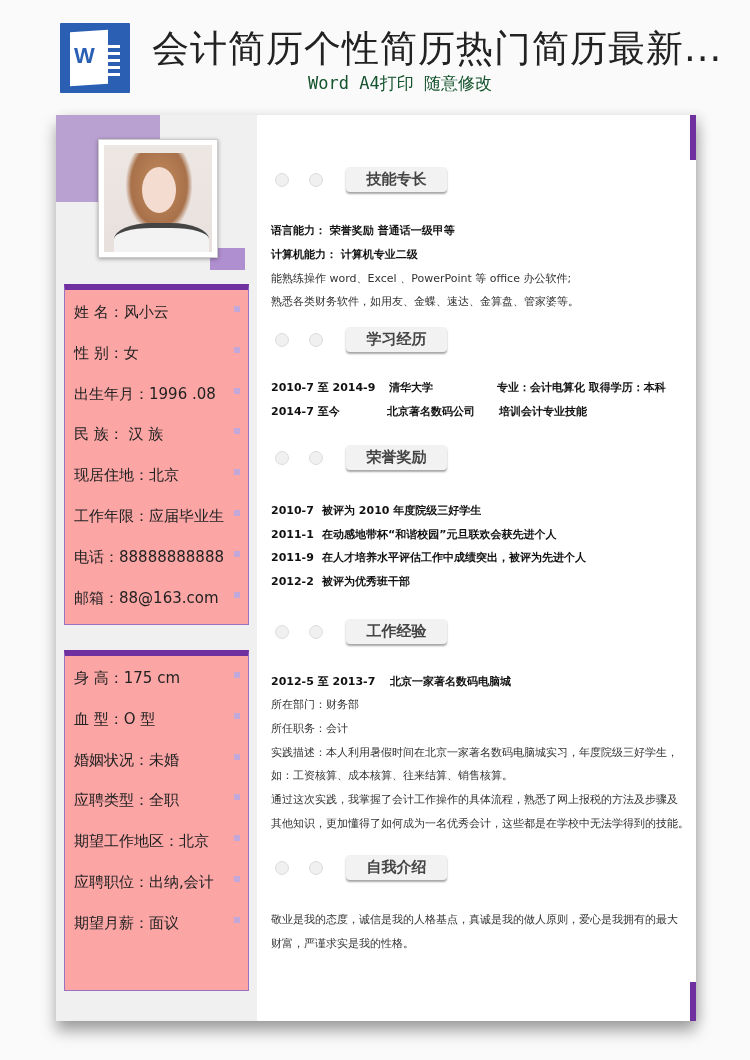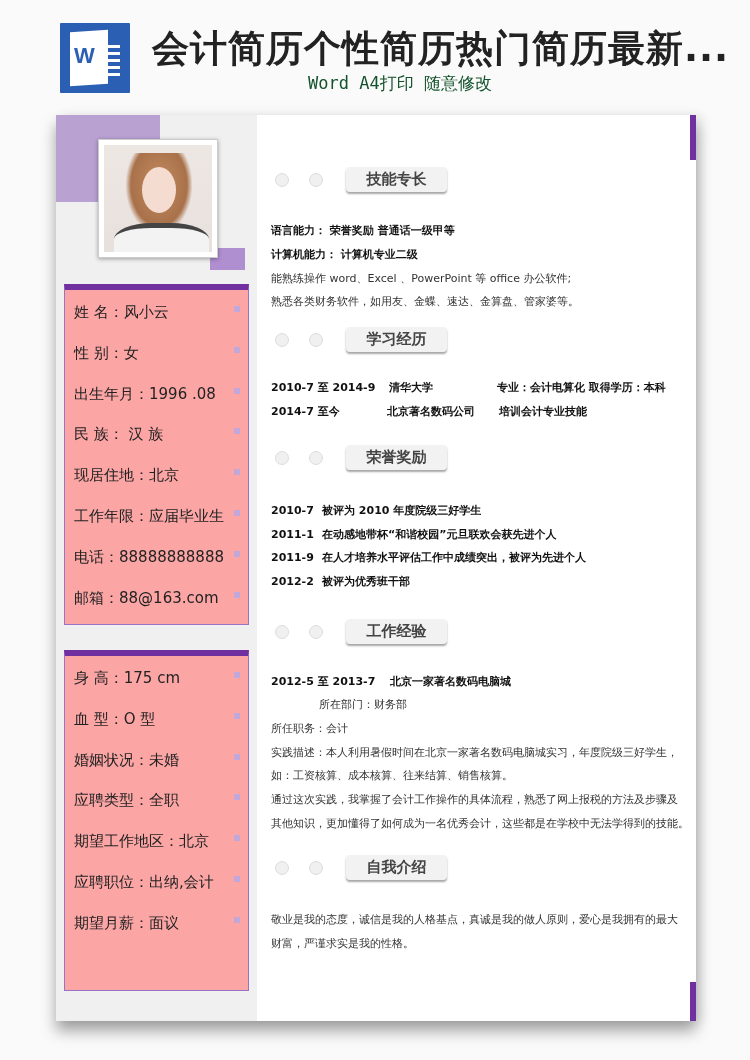--- a/index.html
+++ b/index.html
@@ -23,21 +23,20 @@
       color: #2b5fb4; font-family: "Liberation Sans", sans-serif;
     }
     .word-icon .lines { position: absolute; left: 38px; top: 22px; width: 22px; }
     .word-icon .lines span {
       display: block; height: 3px; background: #fff; margin-bottom: 4px;
     }
     .title {
       position: absolute; left: 152px; top: 24px; font-size: 37px; color: #222;
       letter-spacing: 1px; white-space: nowrap;
       font-family: "DejaVu Sans", sans-serif;
-      font-weight: bold;
     }
     .subtitle {
       position: absolute; left: 308px; top: 72px; font-size: 17px; color: #14532d;
       font-family: "DejaVu Sans Mono", monospace;
     }
     
     .page {
       position: absolute; left: 56px; top: 115px; width: 640px; height: 906px;
       background: #fff;
       box-shadow: 0 10px 14px rgba(0,0,0,0.35), 6px 0 10px rgba(0,0,0,0.08);
@@ -203,21 +202,21 @@
   <div class="txt b" style="top:459px;"><span style="display:inline-block;width:51px;">2012-2</span><span>被评为优秀班干部</span></div>
 
   <div class="section-head" style="top:504px;">
     <span class="circle c1"></span>
     <span class="circle c2"></span>
     <div class="head-btn">工作经验</div>
   </div>
   <div class="txt b" style="top:559px;">
     <span style="display:inline-block;width:119px;">2012-5 至 2013-7</span><span>北京一家著名数码电脑城</span>
   </div>
-  <div class="txt" style="top:582px;margin-left:48px;">所在部门：财务部</div>
+  <div class="txt" style="top:582px;">所在部门：财务部</div>
   <div class="txt" style="top:606px;">所任职务：会计</div>
   <div class="txt" style="top:630px;">实践描述：本人利用暑假时间在北京一家著名数码电脑城实习，年度院级三好学生，</div>
   <div class="txt" style="top:653px;">如：工资核算、成本核算、往来结算、销售核算。</div>
   <div class="txt" style="top:677px;">通过这次实践，我掌握了会计工作操作的具体流程，熟悉了网上报税的方法及步骤及</div>
   <div class="txt" style="top:701px;">其他知识，更加懂得了如何成为一名优秀会计，这些都是在学校中无法学得到的技能。</div>
 
   <div class="section-head" style="top:740px;">
     <span class="circle c1"></span>
     <span class="circle c2"></span>
     <div class="head-btn">自我介绍</div>

